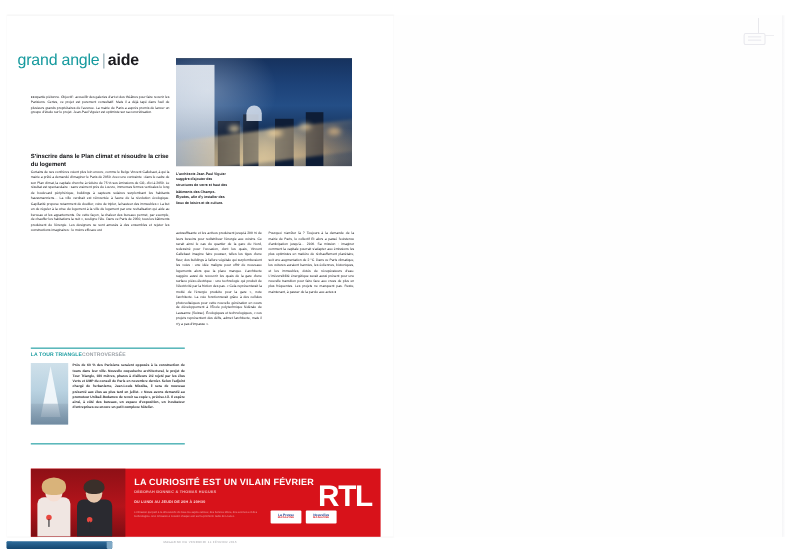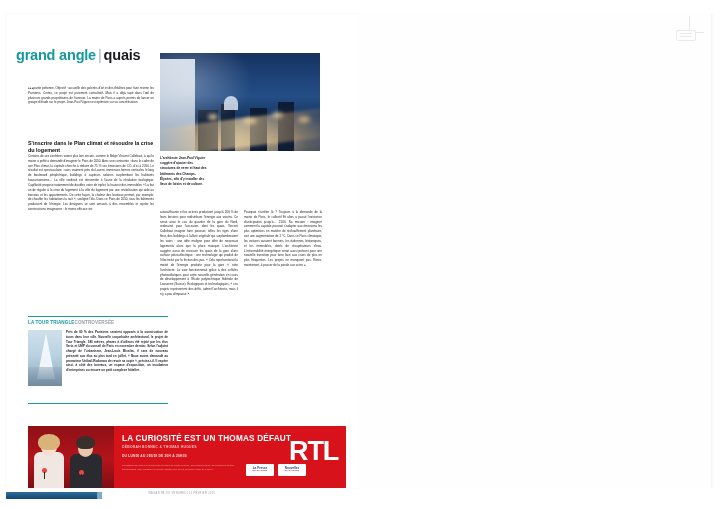--- a/index.html
+++ b/index.html
@@ -42,21 +42,21 @@
     border:1px solid #e9e9ee;border-radius:2px;background:#fdfdfd;
   }
   .corner-tab i{display:block;margin:2px 3px;height:1px;background:#e9e9ee;
     box-shadow:0 3px 0 #e9e9ee;}
 
   
   .masthead{
     position:absolute;left:10px;top:33px;
     font-size:14.5px;letter-spacing:-.2px;white-space:nowrap;
   }
-  .masthead .ga{color:#169a9e;font-weight:700;}
+  .masthead .ga{color:#169a9e;font-weight:400;}
   .masthead .sep{color:#9fb6bd;font-weight:400;margin:0 2px;}
   .masthead .fu{color:#1b1b1f;font-weight:700;}
 
   
   .hero{
     position:absolute;left:154px;top:39px;width:160px;height:98px;
     overflow:hidden;background:#0b1a33;
   }
   .hero .sky{
     position:absolute;inset:0;
@@ -208,21 +208,21 @@
 </head>
 <body>
 
 <div id="reader">
 
   <div id="spread">
 
     <div id="page-left">
 
       <div class="masthead">
-        <span class="ga">grand angle</span><span class="sep">|</span><span class="fu">quais</span>
+        <span class="ga">grand angle</span><span class="sep">|</span><span class="fu">aide</span>
       </div>
 
       <div class="hero">
         <div class="sky"></div>
         <div class="pal"></div>
         <div class="bldg" style="left:24%;top:58%;width:12%;height:42%;"></div>
         <div class="bldg" style="left:38%;top:52%;width:9%;height:48%;"></div>
         <div class="bldg" style="left:56%;top:56%;width:11%;height:44%;"></div>
         <div class="bldg" style="left:74%;top:50%;width:10%;height:50%;"></div>
         <div class="dome"></div>
@@ -272,21 +272,21 @@
           <div class="face" style="left:13px;top:12px;width:16px;height:18px;background:#f6ded2;"></div>
           <div class="face" style="left:10px;top:8px;width:22px;height:16px;background:#d9b37a;border-radius:50% 50% 40% 40%;"></div>
           <div class="mic" style="left:14px;top:42px;"></div>
 
           <div class="body" style="left:42px;top:28px;width:32px;height:34px;background:#2a2a30;"></div>
           <div class="face" style="left:50px;top:14px;width:15px;height:17px;background:#e8c7ad;"></div>
           <div class="face" style="left:48px;top:10px;width:19px;height:13px;background:#3a2f2a;border-radius:50% 50% 40% 40%;"></div>
           <div class="mic" style="left:51px;top:44px;"></div>
         </div>
 
-        <div class="ad-head">LA CURIOSITÉ EST UN THOMAS DÉFAUT</div>
+        <div class="ad-head">LA CURIOSITÉ EST UN VILAIN FÉVRIER</div>
         <div class="ad-sub">DÉBORAH BONNEC &amp; THOMAS HUGUES</div>
         <div class="ad-time">DU LUNDI AU JEUDI DE 20H À 20H30</div>
         <div class="ad-legal">L'émission qui part à la découverte de tous les sujets curieux, des bonnes idées, des sciences et des technologies. Une émission à écouter chaque soir sur la première radio de France.</div>
 
         <div class="ad-logos">
           <div class="mini-logo">
             <span class="ml1">La Presse</span>
             <span class="ml2">MAGAZINE</span>
           </div>
           <div class="mini-logo">

